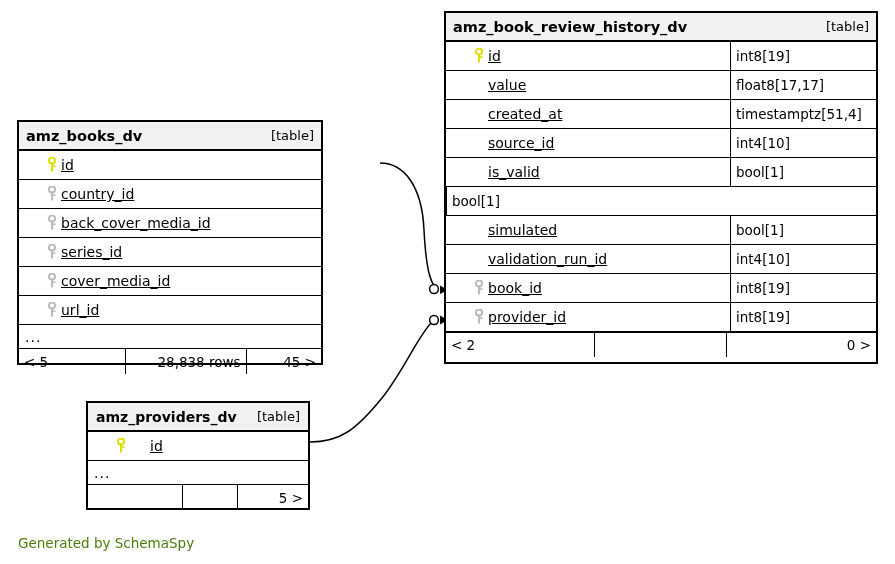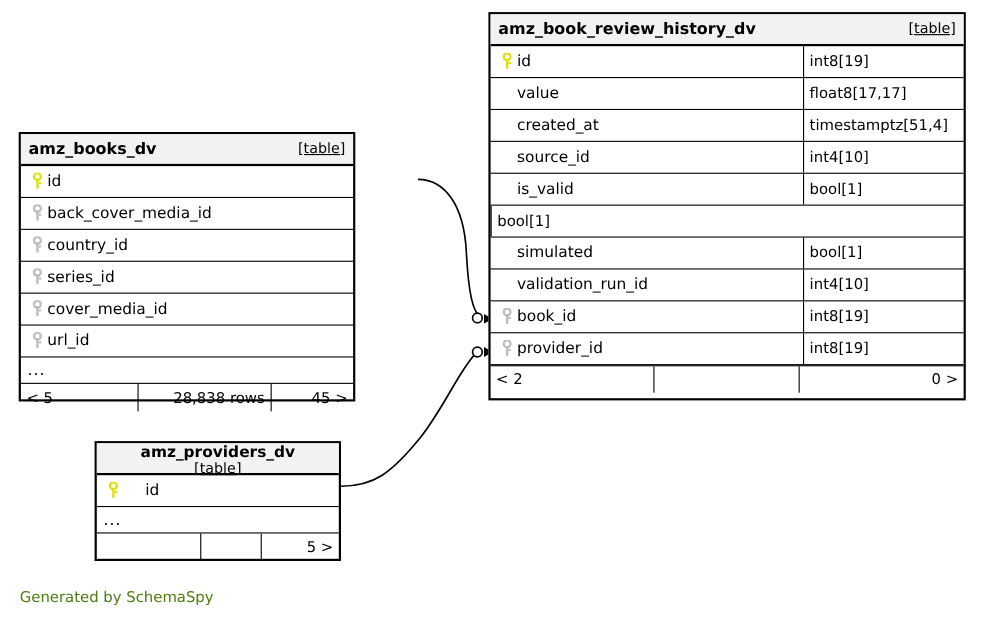--- a/index.html
+++ b/index.html
@@ -48,38 +48,38 @@
   }
   .tbl-title {
     font-weight: bold;
     font-size: 14.5px;
     letter-spacing: 0px;
     white-space: nowrap;
   }
   .tbl-tag {
     font-size: 13px;
     white-space: nowrap;
-    text-decoration: underline;
   }
   .col-row {
     display: flex;
     align-items: stretch;
     border-bottom: 1.6px solid #000000;
     box-sizing: border-box;
     height: 29px;
   }
   .col-row:last-child { border-bottom: none; }
   .col-name {
     display: flex;
     align-items: center;
     box-sizing: border-box;
-    padding-left: 6px;
+    padding-left: 24px;
     font-size: 14px;
     white-space: nowrap;
     overflow: hidden;
+    text-decoration: underline;
   }
   .col-type {
     display: flex;
     align-items: center;
     box-sizing: border-box;
     border-left: 1.6px solid #000000;
     padding-left: 5px;
     font-size: 13.5px;
     white-space: nowrap;
   }
@@ -144,21 +144,21 @@
   #tbl-books .footer-cell.f1 { width: 126px; }
   #tbl-books .footer-cell.f2 { width: 144px; }
   #tbl-books .footer-cell.f3 { width: 89px; }
 
   #tbl-providers {
     left: 86px;
     top: 401px;
     width: 224px;
     height: 109px;
   }
-  #tbl-providers .tbl-header { padding: 0 8px; flex-direction: column; }
+  #tbl-providers .tbl-header { padding: 0 8px; }
   #tbl-providers .tbl-title { font-size: 14px; }
   #tbl-providers .col-name { width: 220px; }
   #tbl-providers .col-name .lbl { margin-left: 20px; }
   #tbl-providers .footer-cell.f1 { width: 94px; }
   #tbl-providers .footer-cell.f2 { width: 55px; }
   #tbl-providers .footer-cell.f3 { width: 71px; }
 
   #credit {
     position: absolute;
     left: 18px;
@@ -312,34 +312,34 @@
 
     <div class="col-row">
       <div class="col-name">
         <span class="keyslot">
           <svg width="10" height="16" viewBox="0 0 10 16">
               <circle cx="5" cy="3.6" r="3.1" fill="none" stroke="#bbbbbb" stroke-width="2"></circle>
               <rect x="4" y="5.5" width="2.1" height="9" fill="#bbbbbb"></rect>
               <rect x="6.1" y="8.3" width="2.4" height="1.8" fill="#bbbbbb"></rect>
             </svg>
         </span>
+        <span class="lbl">country_id</span>
+      </div>
+    </div>
+
+    <div class="col-row">
+      <div class="col-name">
+        <span class="keyslot">
+          <svg width="10" height="16" viewBox="0 0 10 16">
+              <circle cx="5" cy="3.6" r="3.1" fill="none" stroke="#bbbbbb" stroke-width="2"></circle>
+              <rect x="4" y="5.5" width="2.1" height="9" fill="#bbbbbb"></rect>
+              <rect x="6.1" y="8.3" width="2.4" height="1.8" fill="#bbbbbb"></rect>
+            </svg>
+        </span>
         <span class="lbl">back_cover_media_id</span>
-      </div>
-    </div>
-
-    <div class="col-row">
-      <div class="col-name">
-        <span class="keyslot">
-          <svg width="10" height="16" viewBox="0 0 10 16">
-              <circle cx="5" cy="3.6" r="3.1" fill="none" stroke="#bbbbbb" stroke-width="2"></circle>
-              <rect x="4" y="5.5" width="2.1" height="9" fill="#bbbbbb"></rect>
-              <rect x="6.1" y="8.3" width="2.4" height="1.8" fill="#bbbbbb"></rect>
-            </svg>
-        </span>
-        <span class="lbl">country_id</span>
       </div>
     </div>
 
     <div class="col-row">
       <div class="col-name">
         <span class="keyslot">
           <svg width="10" height="16" viewBox="0 0 10 16">
               <circle cx="5" cy="3.6" r="3.1" fill="none" stroke="#bbbbbb" stroke-width="2"></circle>
               <rect x="4" y="5.5" width="2.1" height="9" fill="#bbbbbb"></rect>
               <rect x="6.1" y="8.3" width="2.4" height="1.8" fill="#bbbbbb"></rect>

